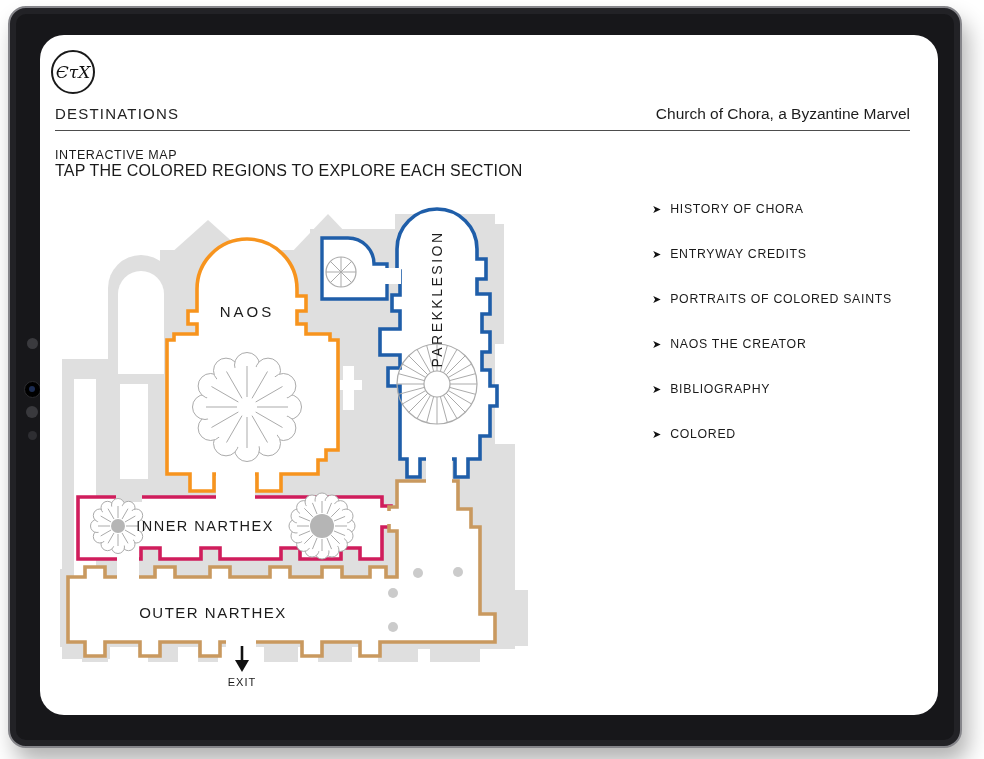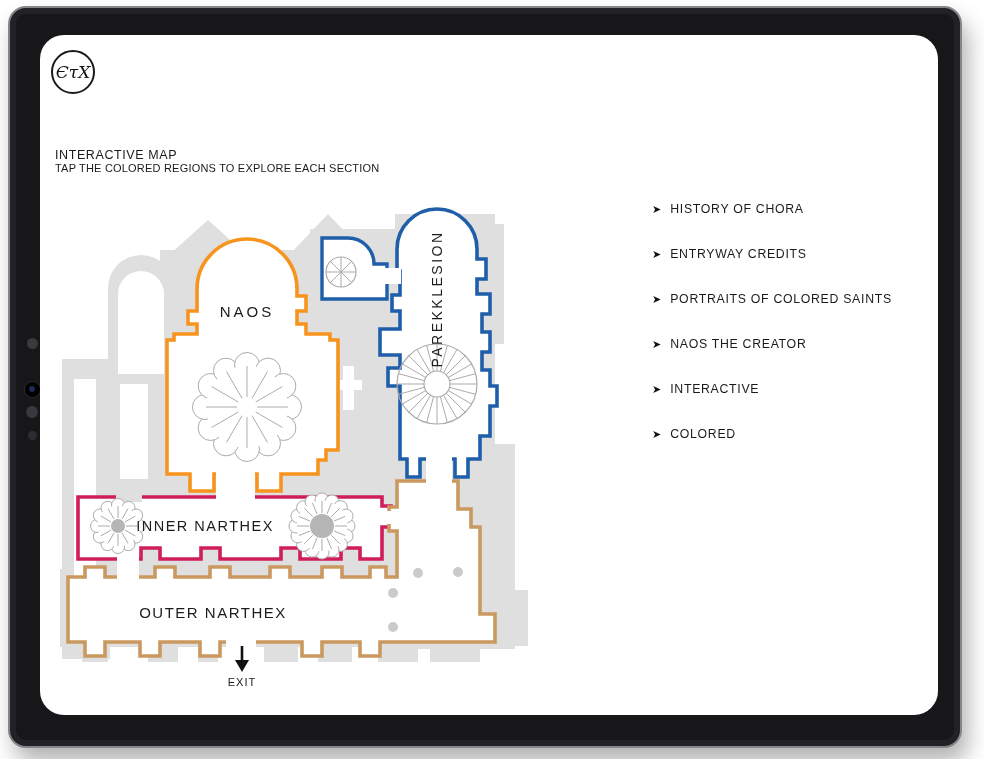--- a/index.html
+++ b/index.html
@@ -22,21 +22,21 @@
     border-radius:50%;display:flex;align-items:center;justify-content:center;
     font-family:"DejaVu Serif", serif;font-style:italic;font-size:17px;color:#111;}
   
   .header{position:absolute;left:15px;top:70px;width:855px;display:flex;
     justify-content:space-between;align-items:baseline;border-bottom:1.5px solid #4d4d4d;
     padding-bottom:7px;}
   .section-title{font-size:15px;letter-spacing:1.2px;color:#222;}
   .page-title{font-size:15.5px;color:#1d1d1d;}
   .intro{position:absolute;left:15px;top:113px;color:#1a1a1a;}
   .intro .h{font-size:12.5px;letter-spacing:0.6px;}
-  .intro .s{font-size:11px;letter-spacing:0.2px;text-align:center;}
+  .intro .s{font-size:16px;letter-spacing:0.2px;text-align:center;}
   
   .menu{position:absolute;left:612px;top:167px;list-style:none;margin:0;padding:0;}
   .menu li{display:flex;align-items:center;height:14px;margin-bottom:31px;cursor:pointer;}
   .menu .arr{font-size:11px;color:#111;margin-right:9px;line-height:1;}
   .menu .lbl{font-size:12.3px;letter-spacing:0.7px;color:#1a1a1a;text-align:center;}
   .mapsvg{position:absolute;left:20px;top:149px;}
   svg text{font-family:"Liberation Sans", sans-serif;fill:#1c1c1c;}
 </style>
 </head>
 <body>
@@ -47,20 +47,24 @@
     <span class="dot lens"></span>
     <span class="dot d3"></span>
     <span class="dot d4"></span>
 
     <div class="screen">
 
       <div class="logo">
         <span>ЄτΧ</span>
       </div>
 
+      <div class="header">
+        <span class="section-title">DESTINATIONS</span>
+        <span class="page-title">Church of Chora, a Byzantine Marvel</span>
+      </div>
 
       <div class="intro">
         <div class="h">INTERACTIVE MAP</div>
         <div class="s">TAP THE COLORED REGIONS TO EXPLORE EACH SECTION</div>
       </div>
 
       <ul class="menu">
         <li>
           <span class="arr">➤</span>
           <span class="lbl">HISTORY OF CHORA</span>
@@ -72,21 +76,21 @@
         <li>
           <span class="arr">➤</span>
           <span class="lbl">PORTRAITS OF COLORED SAINTS</span>
           </li>
         <li>
           <span class="arr">➤</span>
           <span class="lbl">NAOS THE CREATOR</span>
           </li>
         <li>
           <span class="arr">➤</span>
-          <span class="lbl">INTERACTIVE</span>
+          <span class="lbl">BIBLIOGRAPHY</span>
           </li>
         <li>
           <span class="arr">➤</span>
           <span class="lbl">COLORED</span>
           </li>
       </ul>
 
       <svg class="mapsvg" width="470" height="510" viewBox="0 0 470 510">
 
         <g fill="#DFDFDF">

